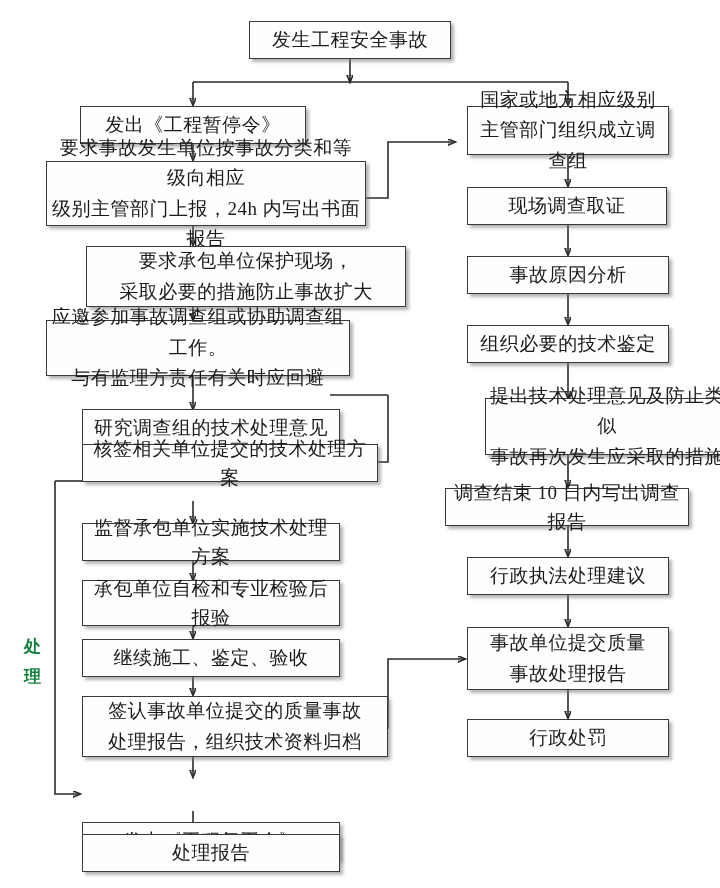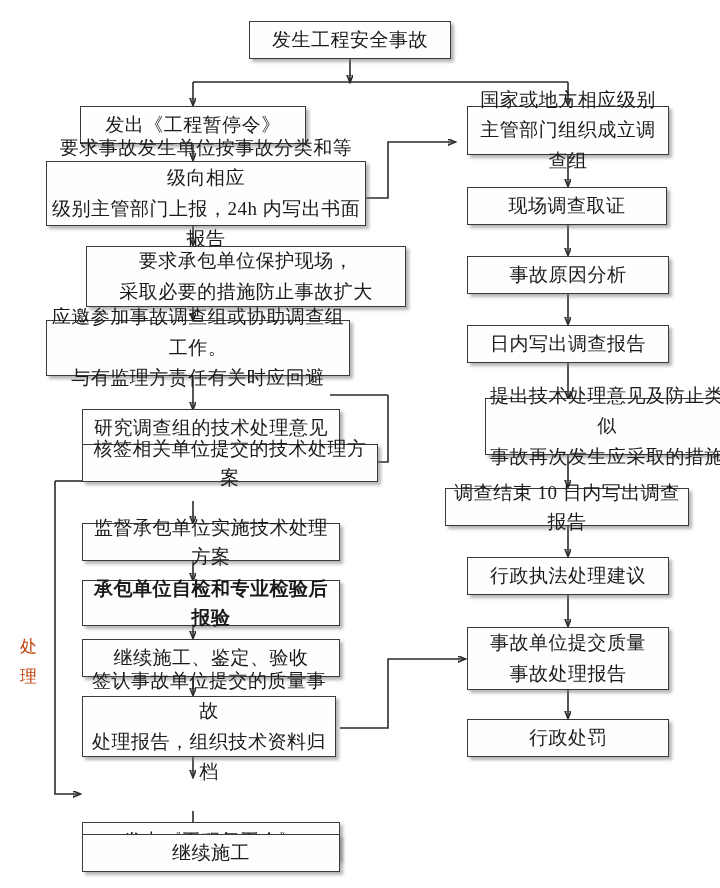--- a/index.html
+++ b/index.html
@@ -25,24 +25,25 @@
     white-space:pre-line;
     padding:18px 4px;
   }
   .node.two-line{line-height:1.6;}
 
   .vlabel{
     position:absolute;
     font-size:17px;
     line-height:1.75;
     letter-spacing:1px;
-    color:#c2410c;
-    text-align:center;
+    color:#15803d;
+    text-align:right;
     width:26px;
     white-space:pre-line;
+    font-weight:bold;
   }
 
   svg.links{position:absolute;left:0;top:0;width:720px;height:888px;pointer-events:none;}
   svg.links path,svg.links line{stroke:#2b2b2b;stroke-width:1.6px;fill:none;}
 </style>
 </head>
 <body>
 
 <div id="canvas">
 
@@ -105,39 +106,39 @@
 
   <div class="node two-line" style="left:46px;top:320px;width:304px;height:56px;">应邀参加事故调查组或协助调查组工作。
 与有监理方责任有关时应回避</div>
 
   <div class="node" style="left:82px;top:409px;width:258px;height:34px;">研究调查组的技术处理意见</div>
 
   <div class="node" style="left:82px;top:444px;width:296px;height:37px;">核签相关单位提交的技术处理方案</div>
 
   <div class="node" style="left:82px;top:523px;width:258px;height:34px;">监督承包单位实施技术处理方案</div>
 
-  <div class="node" style="left:82px;top:580px;width:258px;height:46px;font-weight:bold;">承包单位自检和专业检验后报验</div>
+  <div class="node" style="left:82px;top:580px;width:258px;height:46px;">承包单位自检和专业检验后报验</div>
 
   <div class="node" style="left:82px;top:639px;width:258px;height:34px;">继续施工、鉴定、验收</div>
 
-  <div class="node two-line" style="left:82px;top:696px;width:254px;height:61px;">签认事故单位提交的质量事故
+  <div class="node two-line" style="left:82px;top:696px;width:306px;height:61px;">签认事故单位提交的质量事故
 处理报告，组织技术资料归档</div>
 
   <div class="node" style="left:82px;top:822px;width:258px;height:34px;">发出《工程复工令》</div>
 
-  <div class="node" style="left:82px;top:834px;width:258px;height:34px;">继续施工</div>
+  <div class="node" style="left:82px;top:834px;width:258px;height:34px;">处理报告</div>
 
   <div class="node two-line" style="left:467px;top:106px;width:202px;height:49px;">国家或地方相应级别
 主管部门组织成立调查组</div>
 
   <div class="node" style="left:467px;top:187px;width:200px;height:35px;">现场调查取证</div>
 
   <div class="node" style="left:467px;top:256px;width:202px;height:35px;">事故原因分析</div>
 
-  <div class="node" style="left:467px;top:325px;width:202px;height:35px;">日内写出调查报告</div>
+  <div class="node" style="left:467px;top:325px;width:202px;height:35px;">组织必要的技术鉴定</div>
 
   <div class="node two-line" style="left:445px;top:398px;width:244px;height:57px;margin-left:40px;">提出技术处理意见及防止类似
 事故再次发生应采取的措施</div>
 
   <div class="node" style="left:445px;top:488px;width:244px;height:36px;">调查结束 10 日内写出调查报告</div>
 
   <div class="node" style="left:467px;top:557px;width:202px;height:35px;text-align:right;">行政执法处理建议</div>
 
   <div class="node two-line" style="left:467px;top:627px;width:202px;height:63px;">事故单位提交质量
 事故处理报告</div>

